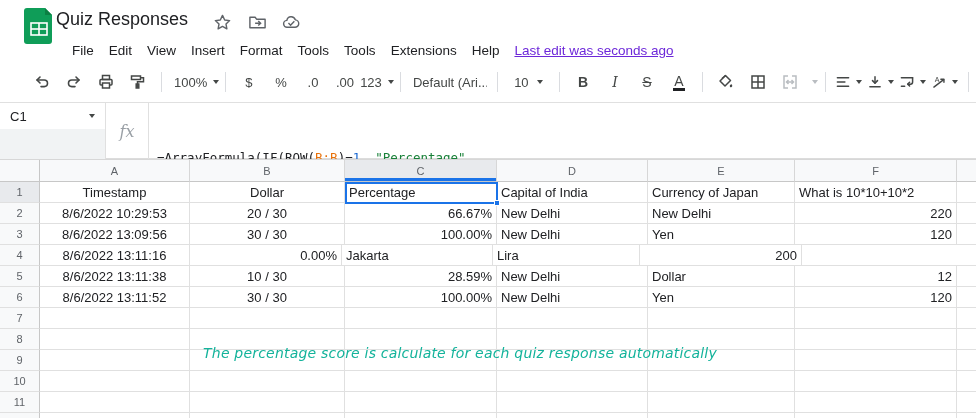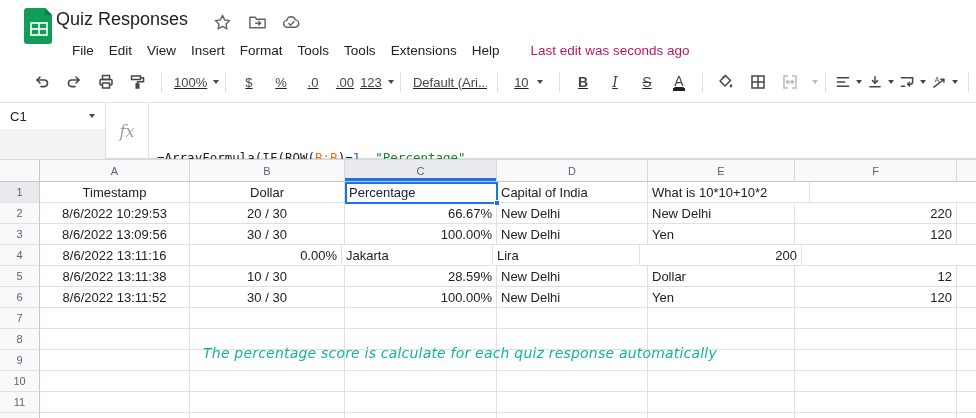--- a/index.html
+++ b/index.html
@@ -11,23 +11,23 @@
   
   .titlebar { position:absolute; left:0; top:0; width:976px; height:62px; background:#fff; }
   .logo { position:absolute; left:24px; top:8px; width:30px; height:36px; }
   .doc-title { position:absolute; left:56px; top:9px; font-size:18px; color:#202124; }
   .tb-icon { position:absolute; top:13px; width:19px; height:19px; color:#5f6368; }
   .tb-star { left:213px; }
   .tb-folder { left:248px; }
   .tb-cloud { left:282px; }
   .menubar { position:absolute; left:72px; top:41px; height:18px; display:flex; gap:15px; align-items:center; font-size:13.5px; color:#202124; }
   .menu-item { cursor:default; white-space:nowrap; }
-  .last-edit { margin-left:16px; color:#be185d; white-space:nowrap; }
-  
-  .toolbar { position:absolute; left:0; top:63px; width:976px; height:38px; display:flex; align-items:center; padding-left:26px; background:#fff;text-decoration:underline; }
+  .last-edit { color:#6d28d9; text-decoration:underline; white-space:nowrap; }
+  
+  .toolbar { position:absolute; left:0; top:63px; width:976px; height:38px; display:flex; align-items:center; padding-left:26px; background:#fff; }
   .tool { height:26px; min-width:26px; display:flex; align-items:center; justify-content:center; margin:0 3px; color:#444746; font-size:13px; border-radius:4px; }
   .tool svg { display:block; }
   .tdiv { width:1px; height:20px; background:#dadce0; margin:0 7px; flex:none; }
   .caret { width:0; height:0; border-left:3.5px solid transparent; border-right:3.5px solid transparent; border-top:4px solid #444746; margin-left:6px; }
   .caret.gray { border-top-color:#b9bdc1; }
   .tool.textbtn { font-weight:400; }
   .bold-b { font-weight:700; font-size:14px; }
   .italic-i { font-style:italic; font-family:"DejaVu Serif", serif; font-size:14px; }
   .strike-s { text-decoration:line-through; font-size:14px; }
   .color-a { font-size:14px; border-bottom:3px solid #202124; line-height:14px; padding:0 1px; }
@@ -254,20 +254,21 @@
         <div class="colhead" style="width: 162px;">F</div>
         <div class="colhead sliver"></div>
       </div>
     <div id="gbody">
         <div class="grow">
           <div class="gut hl">1</div>
           <div class="cell al-center" style="width: 150px;">Timestamp</div>
           <div class="cell al-center" style="width: 155px;">Dollar</div>
           <div class="cell al-left" style="width: 152px;">Percentage</div>
           <div class="cell al-left" style="width: 151px;">Capital of India</div>
+          <div class="cell al-left" style="width: 147px;">Currency of Japan</div>
           <div class="cell al-left" style="width: 162px;">What is 10*10+10*2</div>
           <div class="cell sliver"></div>
         </div>
         <div class="grow">
           <div class="gut">2</div>
           <div class="cell al-center" style="width: 150px;">8/6/2022 10:29:53</div>
           <div class="cell al-center" style="width: 155px;">20 / 30</div>
           <div class="cell al-right" style="width: 152px;">66.67%</div>
           <div class="cell al-left" style="width: 151px;">New Delhi</div>
           <div class="cell al-left" style="width: 147px;">New Delhi</div>

